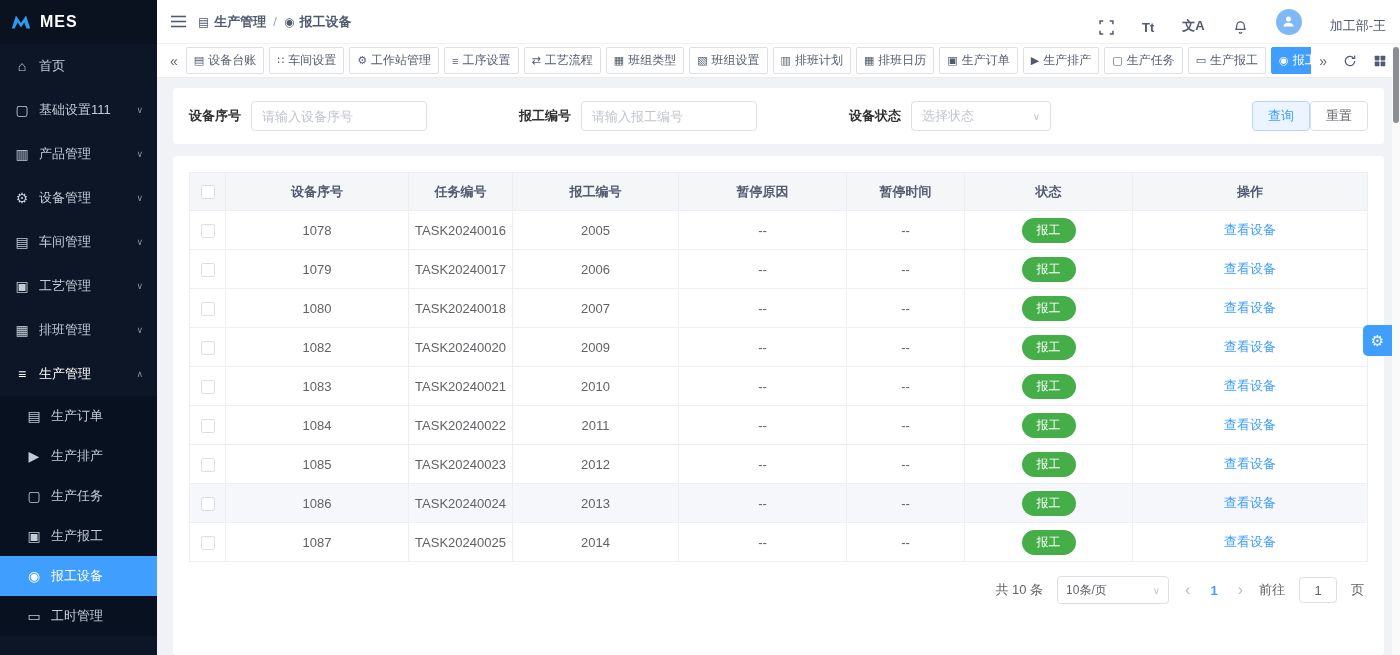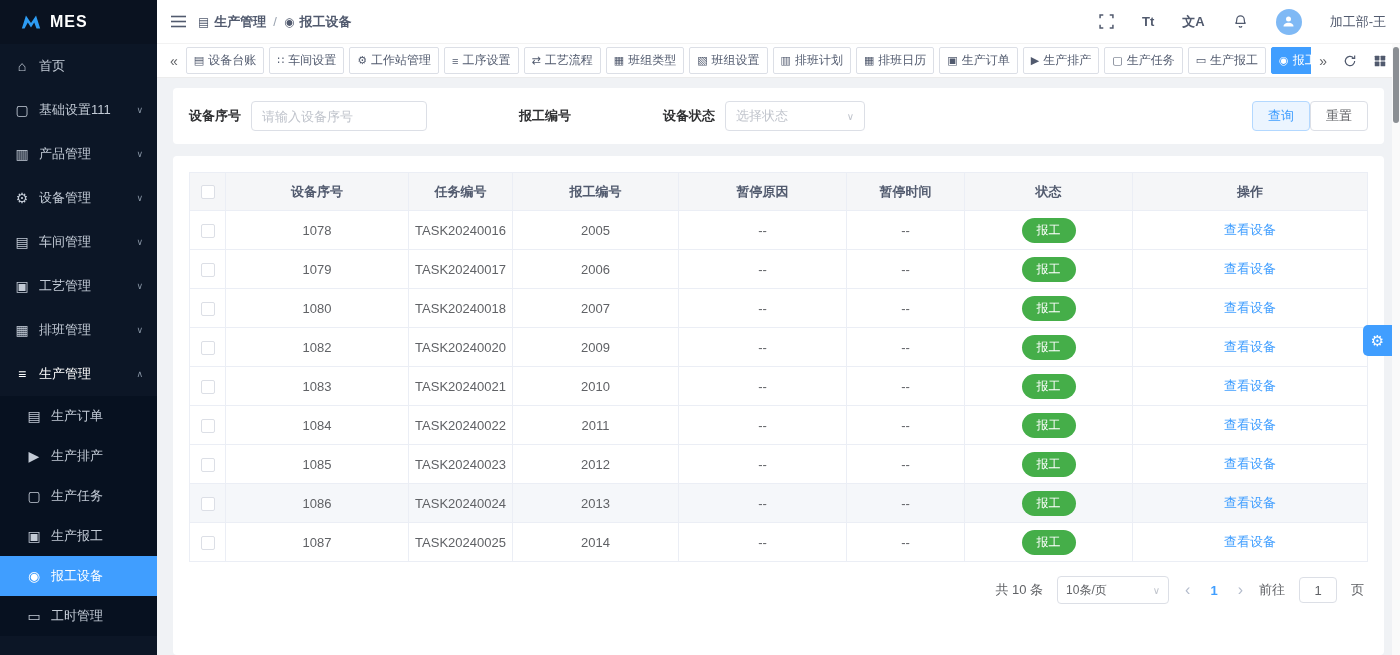--- a/index.html
+++ b/index.html
@@ -3,38 +3,38 @@
 <meta charset="utf-8">
 <style>
   * { margin:0; padding:0; box-sizing:border-box; }
   html,body { width:1400px; height:655px; overflow:hidden; }
   body { font-family:"Liberation Sans","DejaVu Sans",sans-serif; background:#f0f2f5; }
 
   .app { display:flex; width:1400px; height:655px; }
 
   
   .sidebar { width:157px; flex-shrink:0; background:#0c1626; display:flex; flex-direction:column; overflow:hidden; }
-  .logo { height:44px; background:#0a1220; display:flex; align-items:center; gap:8px; padding-left:20px; color:#fff; font-size:16px; font-weight:bold; letter-spacing:1px; flex-shrink:0; }
+  .logo { height:44px; background:#0a1220; display:flex; align-items:center; gap:8px; padding-left:10px; color:#fff; font-size:16px; font-weight:bold; letter-spacing:1px; flex-shrink:0; }
   .side-item { height:44px; display:flex; align-items:center; gap:9px; padding:0 14px; font-size:13px; color:#c3cbd6; cursor:pointer; flex-shrink:0; }
   .side-item.open { color:#ffffff; }
   .si-icon { font-size:14px; width:16px; text-align:center; }
   .si-arrow { margin-left:auto; font-size:9px; color:#8895a5; }
   .submenu { background:#071120; }
   .sub-item { height:40px; display:flex; align-items:center; gap:9px; padding:0 14px 0 26px; font-size:13px; color:#c3cbd6; cursor:pointer; }
   .sub-item.active { background:#409eff; color:#fff; }
 
   
   .main { flex:1; min-width:0; display:flex; flex-direction:column; position:relative; background:#f0f2f5; }
 
   .topbar { height:44px; background:#fff; display:flex; align-items:center; gap:12px; padding:0 14px; border-bottom:1px solid #f2f2f2; flex-shrink:0; }
   .breadcrumb { display:flex; align-items:center; gap:7px; font-size:13px; color:#515a6e; font-weight:600; }
   .crumb { display:flex; align-items:center; gap:5px; }
   .crumb-sep { color:#9aa3b0; font-weight:400; }
   .crumb-icon { font-size:12px; color:#515a6e; }
-  .topbar-right { margin-left:auto; display:flex; align-items:center; gap:28px; color:#515a6e; font-size:13px; }
+  .topbar-right { margin-left:auto; display:flex; align-items:flex-end; gap:28px; color:#515a6e; font-size:13px; }
   .top-icon { display:flex; align-items:center; cursor:pointer; }
   .avatar { width:26px; height:26px; border-radius:50%; background:#7fb9f5; display:flex; align-items:center; justify-content:center; }
   .username { font-size:13px; color:#515a6e; }
 
   .tabbar { height:34px; background:#fff; display:flex; align-items:center; gap:5px; padding:0 10px; border-bottom:1px solid #ececec; flex-shrink:0; overflow:hidden; white-space:nowrap; }
   .tab-ctrl { color:#606266; font-size:14px; padding:0 3px; cursor:pointer; }
   .tab { display:inline-flex; align-items:center; gap:4px; border:1px solid #dcdfe6; background:#fff; color:#515a6e; font-size:12px; padding:4px 7px; border-radius:2px; cursor:pointer; flex-shrink:0; }
   .tab .tab-icon { font-size:11px; }
   .tab.active { background:#409eff; border-color:#409eff; color:#fff; }
   .tabbar-end { margin-left:auto; display:flex; align-items:center; gap:10px; }
@@ -290,20 +290,21 @@
 
     <div class="content">
 
       <div class="filter-card">
         <div class="filter-group">
           <span class="filter-label">设备序号</span>
           <input class="f-input" placeholder="请输入设备序号" style="">
         </div>
         <div class="filter-group">
           <span class="filter-label">报工编号</span>
+          <input class="f-input" placeholder="请输入报工编号" style="">
         </div>
         <div class="filter-group" style="margin-right:0;">
           <span class="filter-label">设备状态</span>
           <div class="f-select">
             <span>选择状态</span>
             <span class="arrow">∨</span>
           </div>
         </div>
         <div class="filter-buttons">
           <button class="btn btn-query">查询</button>

